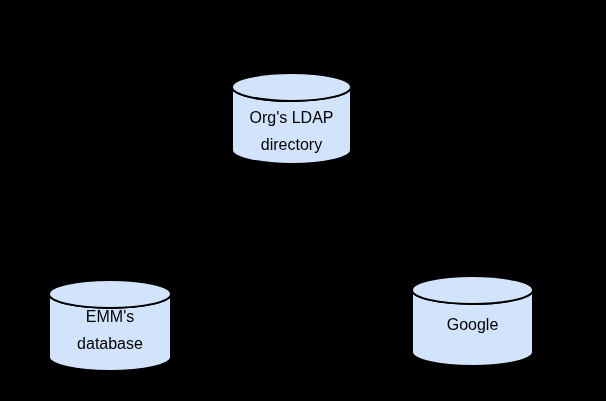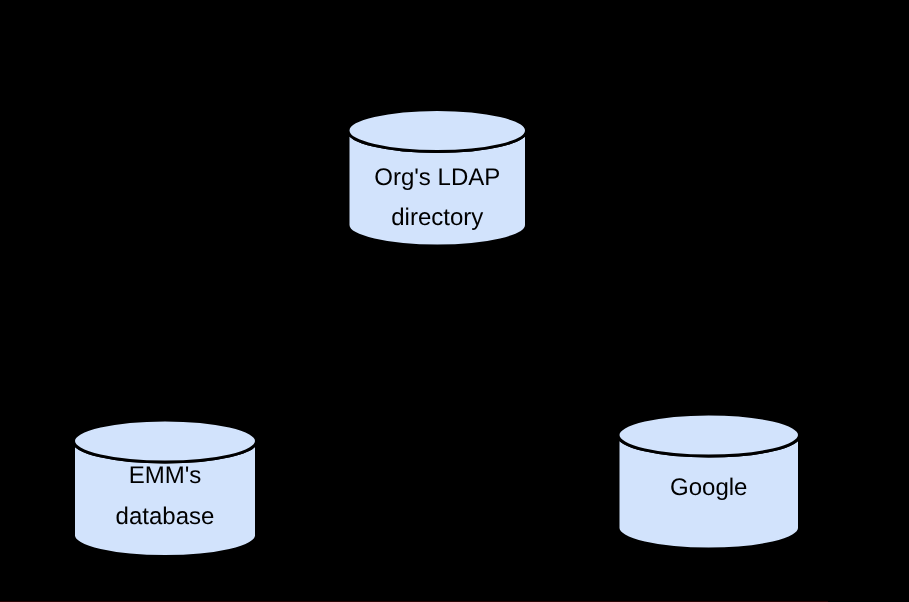--- a/index.html
+++ b/index.html
@@ -4,21 +4,21 @@
 <style>
   html, body {
     margin: 0;
     padding: 0;
     background: #000000;
   }
   .canvas {
     position: relative;
     width: 552px;
     height: 401px;
-    background: #b91c1c;
+    background: #ffffff;
     overflow: hidden;
     font-family: "Liberation Sans", sans-serif;
   }
   svg { display: block; }
   .cyl-body, .cyl-top {
     stroke-width: 2;
   }
   .node-label {
     font-family: "Liberation Sans", sans-serif;
     font-size: 16px;

